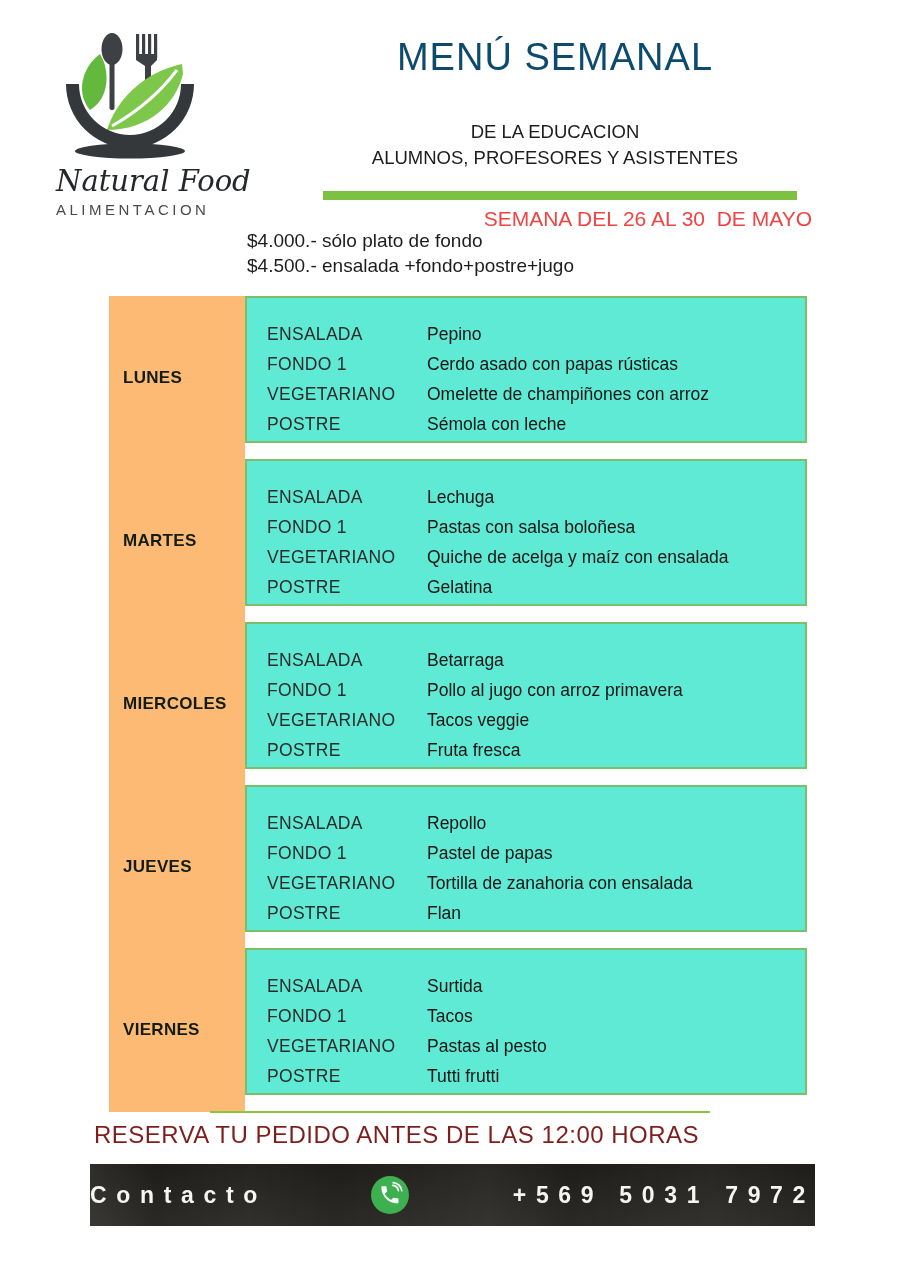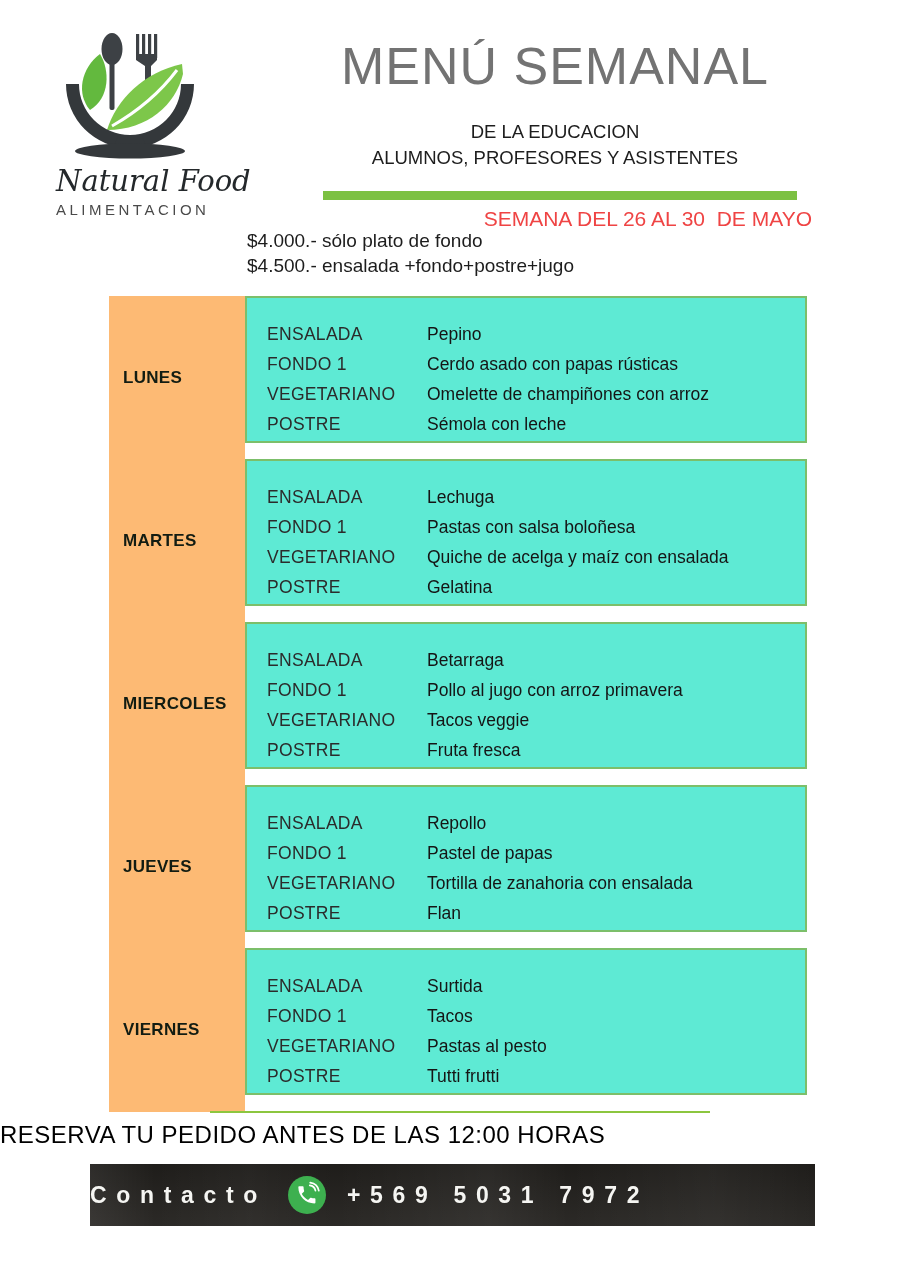--- a/index.html
+++ b/index.html
@@ -8,48 +8,48 @@
     font-family:"Liberation Sans","DejaVu Sans",sans-serif;color:#1c1c1c;overflow:hidden;
   }
   
   .logo{position:absolute;left:56px;top:32px;width:148px;text-align:left;}
   .logo svg{display:block;margin:0 auto;}
   .logo-script{font-family:"DejaVu Serif","Liberation Serif",serif;font-style:italic;
     font-size:29px;color:#24282b;line-height:30px;margin-top:2px;white-space:nowrap;}
   .logo-sub{font-size:15px;letter-spacing:3.5px;color:#4a4a4a;margin-top:5px;}
   
   .title{position:absolute;left:250px;top:36px;width:610px;margin:0;text-align:center;
-    font-size:52px;font-weight:400;letter-spacing:1px;color:#737373;}
+    font-size:38px;font-weight:400;letter-spacing:1px;color:#0c4a6e;}
   .subtitle{position:absolute;left:250px;top:119px;width:610px;text-align:center;
     font-size:18.5px;line-height:26px;color:#1d1d1d;}
   .accent-bar{position:absolute;left:323px;top:191px;width:474px;height:9px;background:#7cc142;}
   .week{position:absolute;left:360px;top:207px;width:452px;text-align:right;
     font-size:21px;color:#ef4444;white-space:pre;}
   .prices{position:absolute;left:247px;top:228px;font-size:19px;line-height:25px;color:#1d1d1d;}
   
   .days{position:absolute;left:0;top:296px;width:905px;}
   .day-row{position:relative;height:147px;margin-bottom:16px;}
   .day-label{position:absolute;left:109px;top:0;width:136px;height:164px;background:#fdba74;
     display:flex;align-items:center;padding-left:14px;box-sizing:border-box;
     font-size:17px;font-weight:bold;color:#121c12;letter-spacing:.3px;}
   .day-card{position:absolute;left:245px;top:0;width:562px;height:147px;box-sizing:border-box;
     border:2px solid #7cbf6a;background:#5eead4;padding:21px 0 0 20px;}
   .menu-row{display:flex;height:30px;align-items:center;font-size:17.5px;}
   .mr-label{width:160px;flex:0 0 160px;color:#2b2b2b;letter-spacing:.3px;}
   .mr-value{color:#151515;}
   
   .footer-line{position:absolute;left:210px;top:1111px;width:500px;height:2px;background:#8cc63f;}
-  .reserve{position:absolute;left:0;top:1121px;width:793px;
-    font-size:24px;color:#000000;letter-spacing:.5px;}
+  .reserve{position:absolute;left:0;top:1121px;width:793px;text-align:center;
+    font-size:24px;color:#7f1d1d;letter-spacing:.5px;}
   .contact-bar{position:absolute;left:90px;top:1164px;width:725px;height:62px;
     background:#23211e;
     background-image:
       linear-gradient(90deg,rgba(255,255,255,.07) 0%,rgba(255,255,255,0) 9%,rgba(255,255,255,.03) 22%,rgba(255,255,255,0) 34%,rgba(255,255,255,.05) 55%,rgba(255,255,255,0) 66%,rgba(255,255,255,.04) 86%,rgba(255,255,255,0) 100%),
       linear-gradient(0deg,rgba(255,255,255,.04),rgba(0,0,0,.12));
-    display:flex;align-items:center;justify-content:flex-start;gap:20px;}
+    display:flex;align-items:center;justify-content:space-between;gap:20px;}
   .contact-label,.phone-number{color:#f5f5f2;font-weight:bold;font-size:23px;letter-spacing:.42em;white-space:pre;}
   .phone-badge{width:40px;height:40px;flex:0 0 40px;}
 </style>
 </head>
 <body>
 
 <div class="page">
 
   <div class="logo">
     <svg width="140" height="132" viewBox="0 0 140 132" aria-hidden="true">

